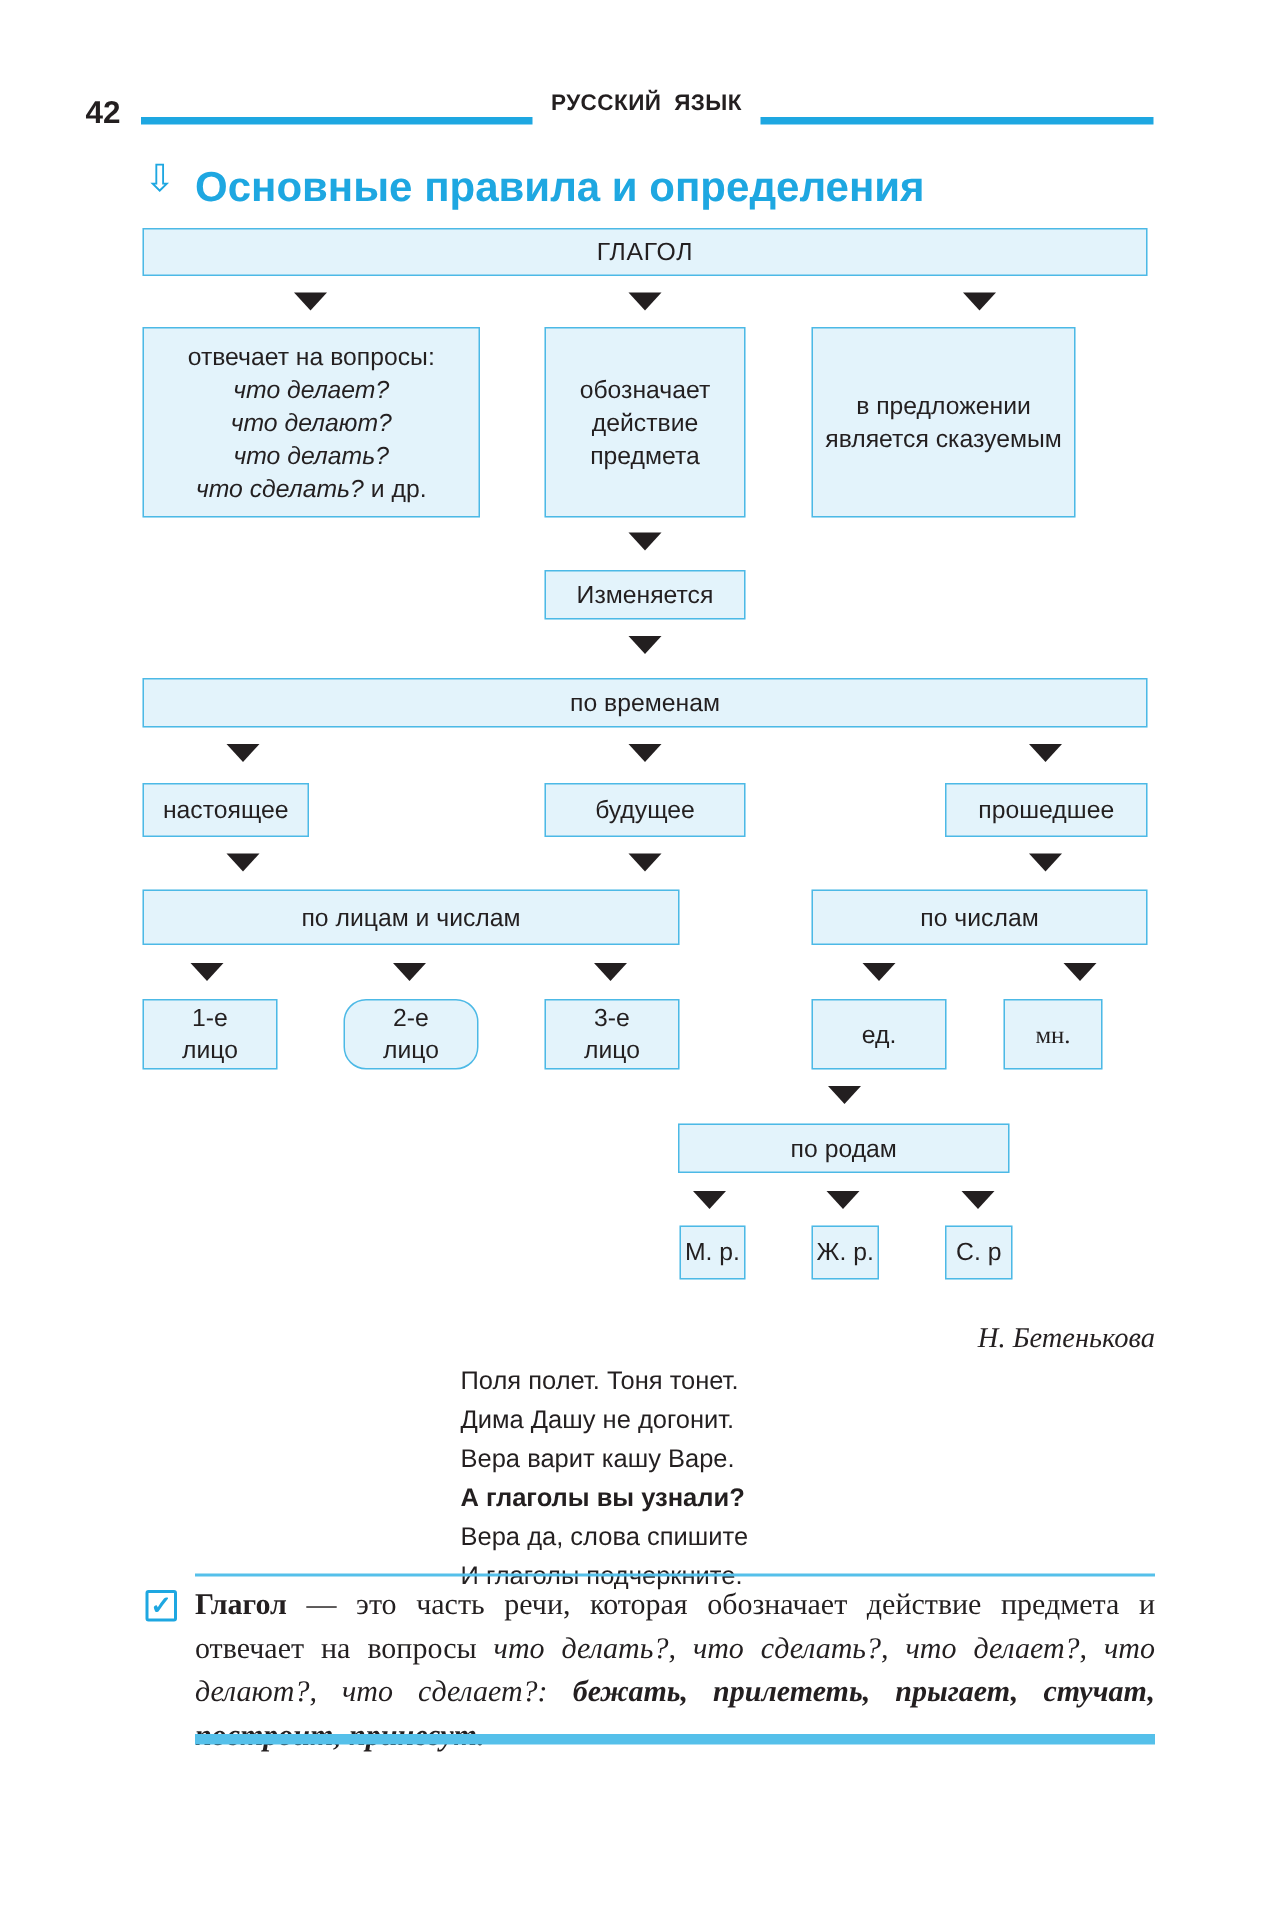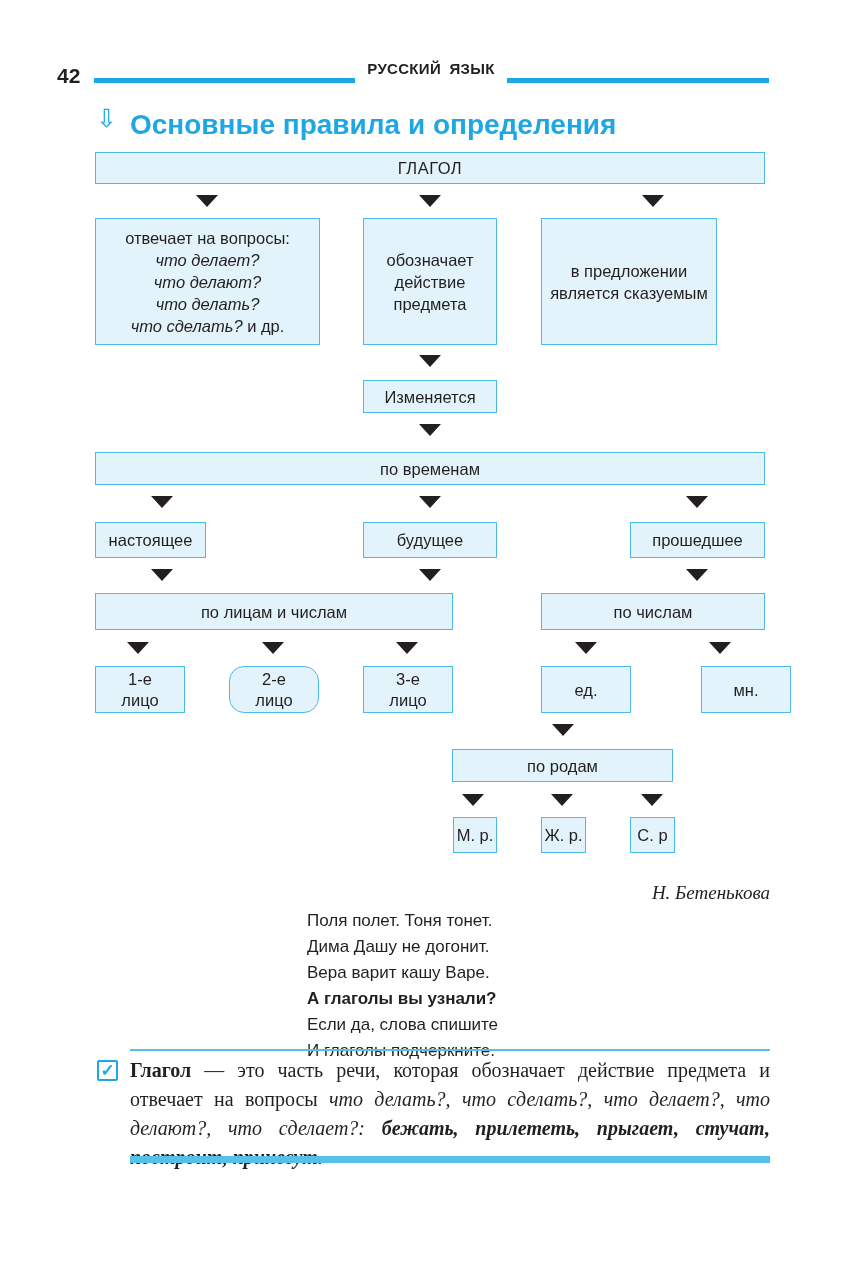--- a/index.html
+++ b/index.html
@@ -94,21 +94,21 @@
   <div class="fbox" style="left:95px;top:593px;width:358px;height:37px;">по лицам и числам</div>
   <div class="fbox" style="left:541px;top:593px;width:224px;height:37px;">по числам</div>
 
   <div class="fbox pre" style="left:95px;top:666px;width:90px;height:47px;">1-е
 лицо</div>
   <div class="fbox pre" style="left:229px;top:666px;width:90px;height:47px;border-radius:15px;">2-е
 лицо</div>
   <div class="fbox pre" style="left:363px;top:666px;width:90px;height:47px;">3-е
 лицо</div>
   <div class="fbox" style="left:541px;top:666px;width:90px;height:47px;">ед.</div>
-  <div class="fbox" style="left:701px;top:666px;width:90px;height:47px;">мн.</div>
+  <div class="fbox" style="left:669px;top:666px;width:66px;height:47px;font-family:Liberation Serif, serif;">мн.</div>
 
   <div class="fbox" style="left:452px;top:749px;width:221px;height:33px;">по родам</div>
 
   <div class="fbox" style="left:453px;top:817px;width:44px;height:36px;">М. р.</div>
   <div class="fbox" style="left:541px;top:817px;width:45px;height:36px;">Ж. р.</div>
   <div class="fbox" style="left:630px;top:817px;width:45px;height:36px;">С. р</div>
 
   <div class="arr" style="left:196px;top:195px;"></div>
   <div class="arr" style="left:419px;top:195px;"></div>
   <div class="arr" style="left:642px;top:195px;"></div>
@@ -129,21 +129,21 @@
   <div class="arr" style="left:462px;top:794px;"></div>
   <div class="arr" style="left:551px;top:794px;"></div>
   <div class="arr" style="left:641px;top:794px;"></div>
 
   <div class="poem-author">Н. Бетенькова</div>
   <div class="poem">
     <div>Поля полет. Тоня тонет.</div>
     <div>Дима Дашу не догонит.</div>
     <div>Вера варит кашу Варе.</div>
     <div class="b">А глаголы вы узнали?</div>
-    <div>Если да, слова спишите</div>
+    <div>Вера да, слова спишите</div>
     <div>И глаголы подчеркните.</div>
   </div>
 
   <div class="thin-rule"></div>
   <div class="checkbox">✓</div>
   <p class="definition"><span class="term">Глагол</span><span> — это часть речи, которая обозначает действие предмета и отвечает на вопросы </span><span class="q">что делать?, что сделать?, что делает?, что делают?, что сделает?: </span><span class="ex">бежать, прилететь, прыгает, стучат, построит, принесут.</span></p>
   <div class="thick-rule"></div>
 
 </div>
 

